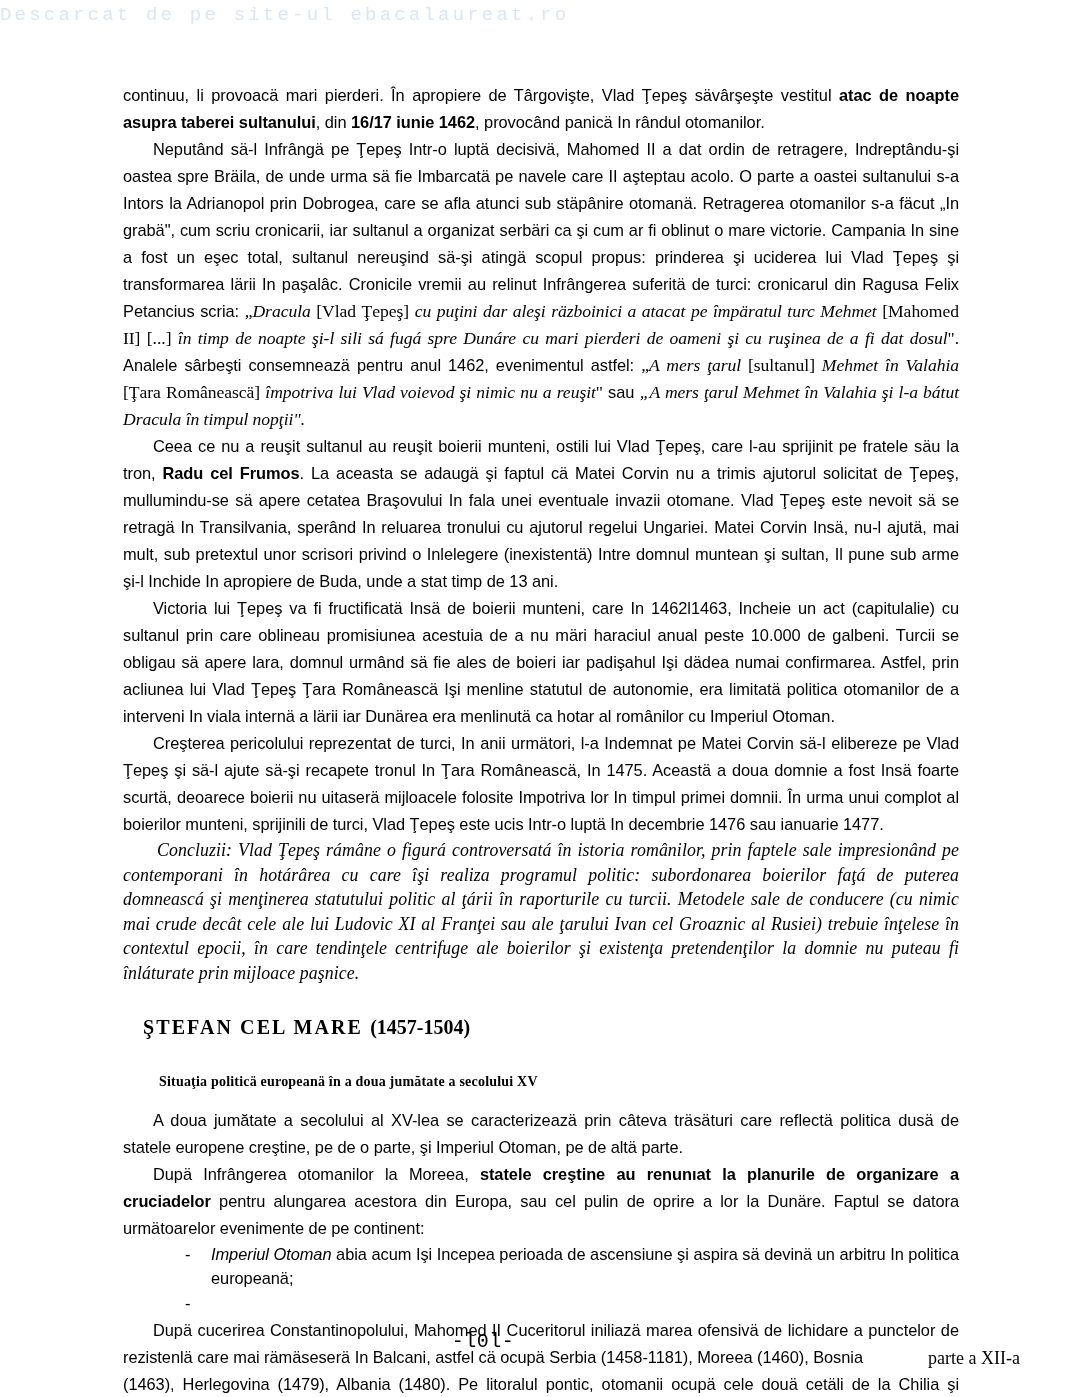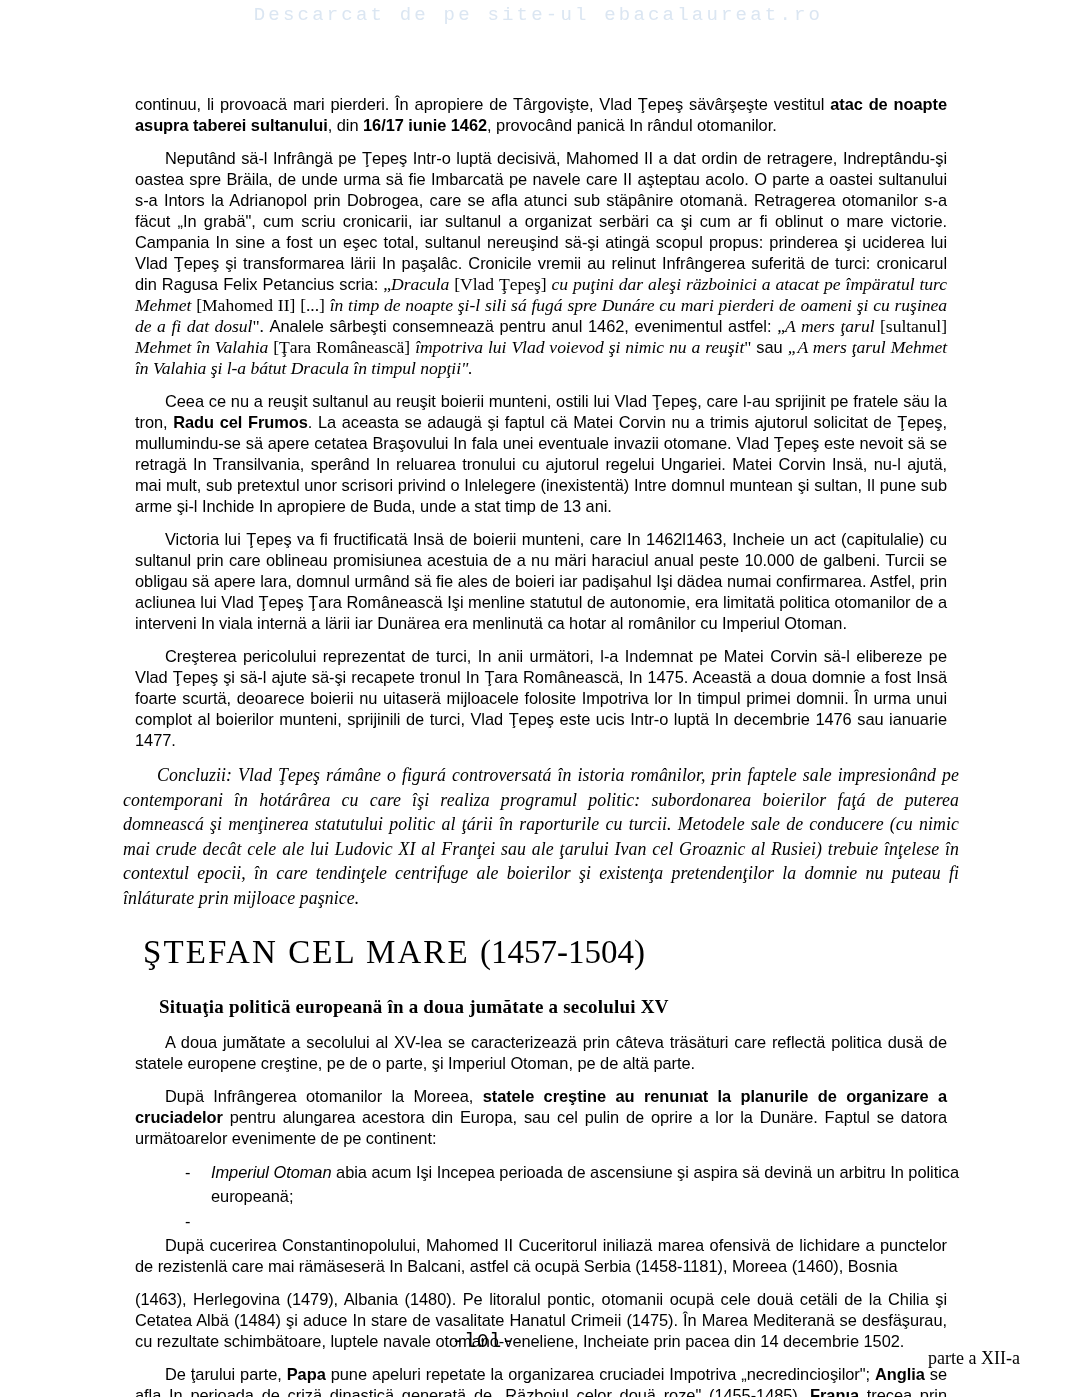--- a/index.html
+++ b/index.html
@@ -15,41 +15,41 @@
     font-family: "Liberation Sans", sans-serif;
     color: #000000;
     overflow: hidden;
   }
 
   .watermark {
     position: absolute;
     top: 4px;
     left: 0;
     width: 1077px;
-    text-align: center;
+    text-align: left;
     font-family: "Liberation Mono", "DejaVu Sans Mono", monospace;
     font-size: 19px;
     letter-spacing: 3.2px;
     color: #dbe6f2;
     white-space: nowrap;
     user-select: none;
   }
 
   .page {
     position: absolute;
     top: 82px;
     left: 123px;
     width: 836px;
   }
 
   
   p.body {
-    margin: 12px;
+    margin: 0;
     font-size: 16.4px;
-    line-height: 21px;
+    line-height: 27px;
     text-align: justify;
     text-justify: inter-word;
     letter-spacing: -0.05px;
   }
   p.body.indent { text-indent: 30px; }
 
   b { font-weight: bold; }
 
   
   .ser {
@@ -71,32 +71,32 @@
     line-height: 24.5px;
     text-align: justify;
     text-indent: 34px;
     letter-spacing: 0.1px;
   }
 
   
   h1.chapter {
     margin: 26px 0 0 20px;
     font-family: "Liberation Serif", serif;
-    font-weight: normal;
-    font-size: 33px;
+    font-weight: bold;
+    font-size: 20px;
     letter-spacing: 2.1px;
     line-height: 32px;
   }
   h1.chapter .nospace { letter-spacing: 0px; }
 
   h2.section {
     margin: 26px 0 0 36px;
     font-family: "Liberation Serif", serif;
     font-weight: bold;
-    font-size: 19px;
+    font-size: 14px;
     letter-spacing: 0.2px;
     line-height: 26px;
   }
 
   
   ul.dashlist {
     margin: 0;
     padding: 0;
     list-style: none;
   }

